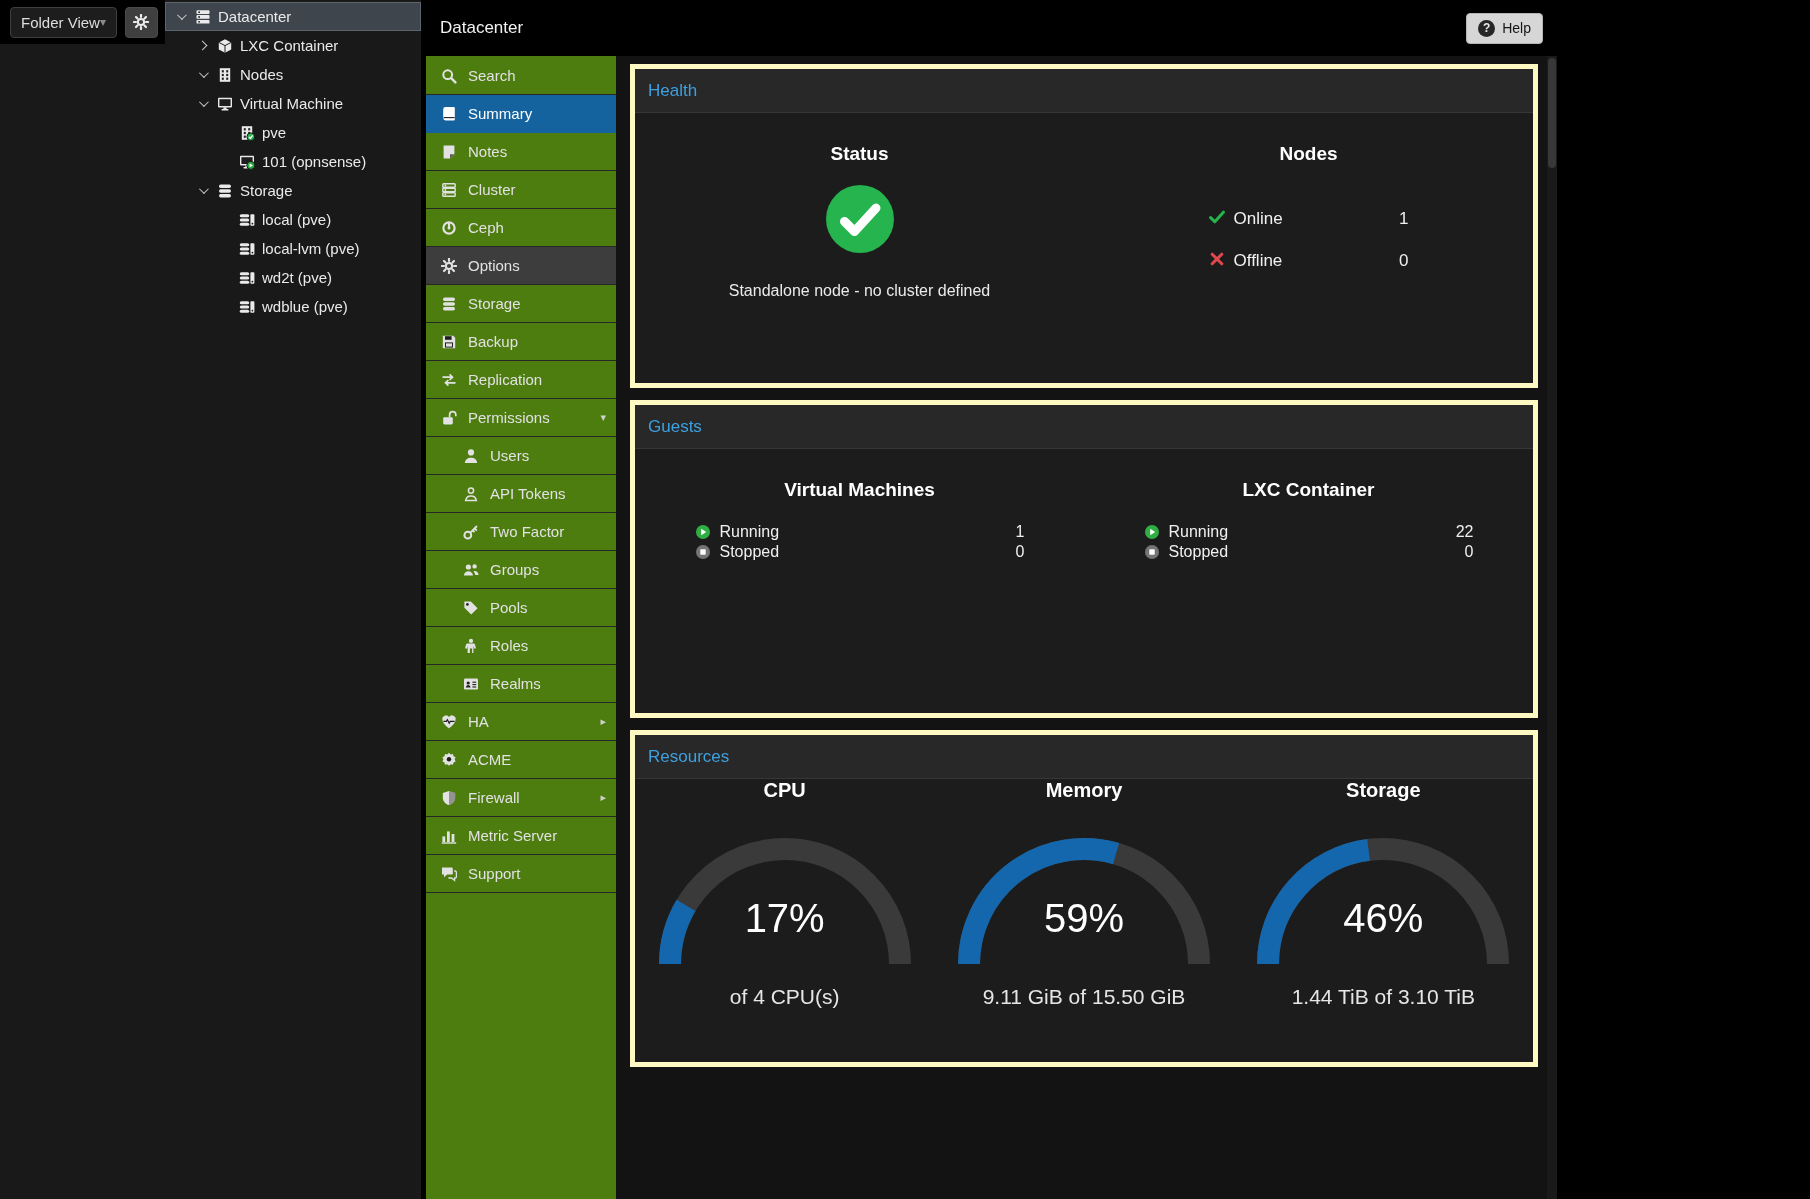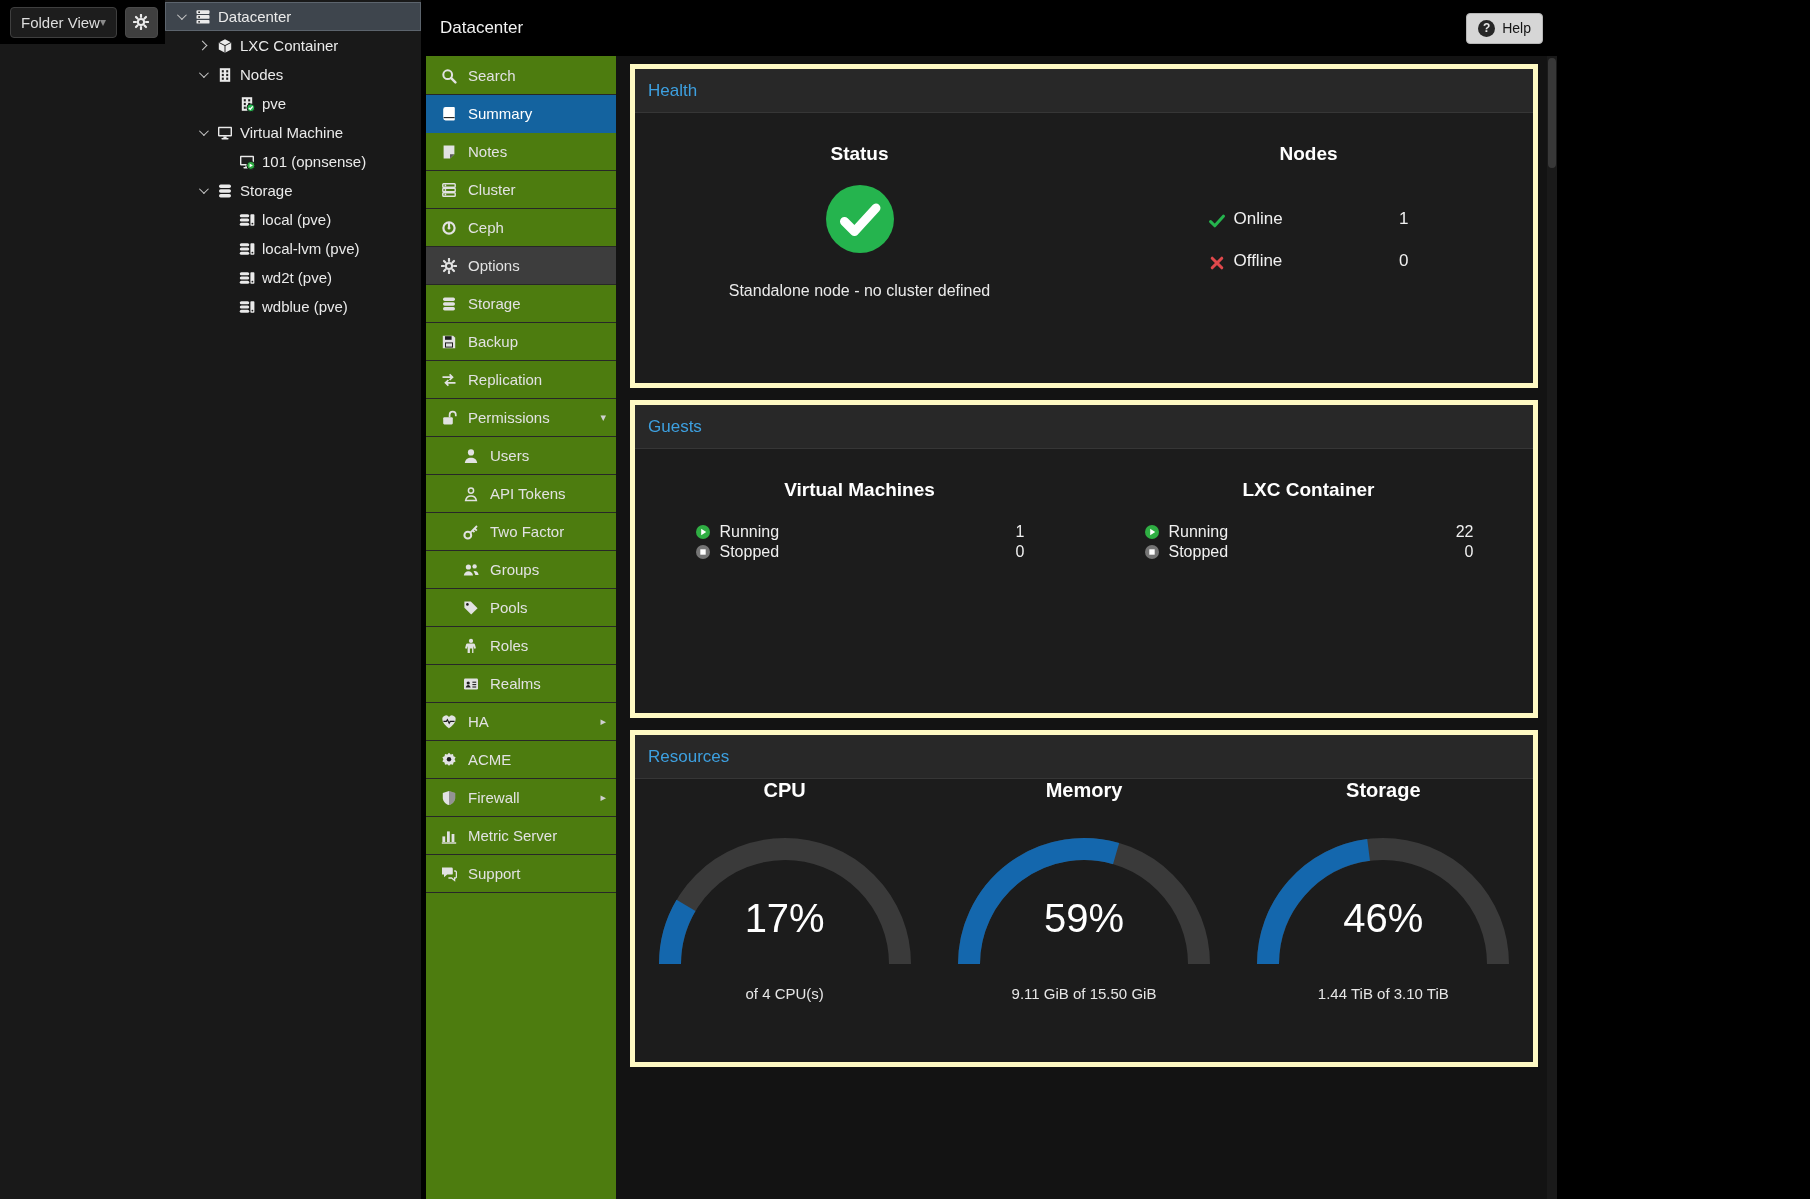--- a/index.html
+++ b/index.html
@@ -41,33 +41,33 @@
   .content{flex:1;min-width:0;padding:8px 19px 0 14px;overflow:hidden}
   .panel{border:5px solid #fef9c3;background:#1c1c1c;margin-bottom:12px}
   .panel-header{height:44px;background:#282828;border-bottom:1px solid #363636;display:flex;align-items:center;padding:0 13px}
   .panel-title{color:var(--accent,#3da0e0);font-size:17px}
   .health-body{display:flex;height:270px}
   .hcol{flex:1;text-align:center}
   .col-heading{font-size:19px;font-weight:700;color:#fff;margin-top:30px}
   .big-check{margin-top:18px}
   .status-msg{margin-top:24px;font-size:16px;color:#eaeaea}
   .kv-list{width:200px;margin:44px auto 0;display:flex;flex-direction:column;gap:22px}
-  .kv-row{display:flex;align-items:flex-end;gap:9px;font-size:17px;color:#f0f0f0}
+  .kv-row{display:flex;align-items:flex-start;gap:9px;font-size:17px;color:#f0f0f0}
   .kv-val{margin-left:auto}
   .guests-body{display:flex;height:264px}
   .gcol{flex:1;text-align:center}
   .g-rows{width:330px;margin:22px auto 0;display:flex;flex-direction:column;gap:2px}
   .g-row{display:flex;align-items:center;gap:9px;font-size:16px;color:#f0f0f0}
   .g-val{margin-left:auto}
   .resources-body{display:flex;height:283px}
   .gauge-col{flex:1;text-align:center}
   .gauge-heading{font-size:20px;font-weight:700;color:#fff;}
   .gauge{position:relative;width:280px;margin:22px auto 0}
   .gauge-value{position:absolute;left:0;right:0;top:72px;font-size:40px;color:#fff}
-  .gauge-caption{margin-top:6px;font-size:15px;color:#e6e6e6}
+  .gauge-caption{margin-top:6px;font-size:21px;color:#e6e6e6}
   
   .content-scrollbar{position:absolute;top:56px;right:0;bottom:0;width:10px;background:#1a1a1a}
   .content-scrollbar .thumb{position:absolute;top:2px;left:1px;width:8px;height:110px;background:#383838;border-radius:4px}
   .right-gutter{flex:1;background:#000}
 </style>
 </head>
 <body>
 
 <div class="viewport">
 
@@ -140,52 +140,52 @@
                 <rect x="9.2" y="3.2" width="2" height="2.2"></rect>
                 <rect x="4.8" y="6.9" width="2" height="2.2"></rect>
                 <rect x="9.2" y="6.9" width="2" height="2.2"></rect>
                 <rect x="4.8" y="10.6" width="2" height="2.2"></rect>
                 <rect x="9.2" y="10.6" width="2" height="2.2"></rect>
               </g>
             </svg>
           </span>
           <span class="tree-label">Nodes</span>
         </div>
+        <div class="tree-row" style="padding-left: 30px;">
+          <span class="expander open">
+            <i class="chev"></i>
+          </span>
+          <span class="icon">
+            <svg viewBox="0 0 16 16" width="16" height="16" aria-hidden="true">
+              <rect x="1" y="1.8" width="14" height="9.6" rx="0.8" fill="currentColor"></rect>
+              <rect x="2.4" y="3.2" width="11.2" height="6.8" fill="#1e1e1e"></rect>
+              <rect x="6.4" y="11.4" width="3.2" height="1.6" fill="currentColor"></rect>
+              <rect x="4.4" y="13" width="7.2" height="1.4" rx="0.7" fill="currentColor"></rect>
+            </svg>
+          </span>
+          <span class="tree-label">Virtual Machine</span>
+        </div>
         <div class="tree-row" style="padding-left: 52px;">
           <span class="expander"></span>
           <span class="icon">
             <svg viewBox="0 0 16 16" width="16" height="16" aria-hidden="true">
               <rect x="2.8" y="1.2" width="10.4" height="13.6" fill="currentColor"></rect>
               <g fill="#1e1e1e">
                 <rect x="4.8" y="3.2" width="2" height="2.2"></rect>
                 <rect x="9.2" y="3.2" width="2" height="2.2"></rect>
                 <rect x="4.8" y="6.9" width="2" height="2.2"></rect>
                 <rect x="9.2" y="6.9" width="2" height="2.2"></rect>
                 <rect x="4.8" y="10.6" width="2" height="2.2"></rect>
                 <rect x="9.2" y="10.6" width="2" height="2.2"></rect>
               </g>
               <circle cx="11.8" cy="11.8" r="3.9" fill="#25b44e" stroke="#191919" stroke-width="1"></circle>
               <path d="M9.9 11.9l1.4 1.4 2.4-2.9" stroke="#fff" stroke-width="1.4" fill="none"></path>
             </svg>
           </span>
           <span class="tree-label">pve</span>
-        </div>
-        <div class="tree-row" style="padding-left: 30px;">
-          <span class="expander open">
-            <i class="chev"></i>
-          </span>
-          <span class="icon">
-            <svg viewBox="0 0 16 16" width="16" height="16" aria-hidden="true">
-              <rect x="1" y="1.8" width="14" height="9.6" rx="0.8" fill="currentColor"></rect>
-              <rect x="2.4" y="3.2" width="11.2" height="6.8" fill="#1e1e1e"></rect>
-              <rect x="6.4" y="11.4" width="3.2" height="1.6" fill="currentColor"></rect>
-              <rect x="4.4" y="13" width="7.2" height="1.4" rx="0.7" fill="currentColor"></rect>
-            </svg>
-          </span>
-          <span class="tree-label">Virtual Machine</span>
         </div>
         <div class="tree-row" style="padding-left: 52px;">
           <span class="expander"></span>
           <span class="icon">
             <svg viewBox="0 0 16 16" width="16" height="16" aria-hidden="true">
               <rect x="1" y="1.8" width="14" height="9.6" rx="0.8" fill="currentColor"></rect>
               <rect x="2.4" y="3.2" width="11.2" height="6.8" fill="#1e1e1e"></rect>
               <rect x="6.4" y="11.4" width="3.2" height="1.6" fill="currentColor"></rect>
               <rect x="4.4" y="13" width="7.2" height="1.4" rx="0.7" fill="currentColor"></rect>
               <circle cx="11.8" cy="11.4" r="4" fill="#2fae43" stroke="#191919" stroke-width="1"></circle>

